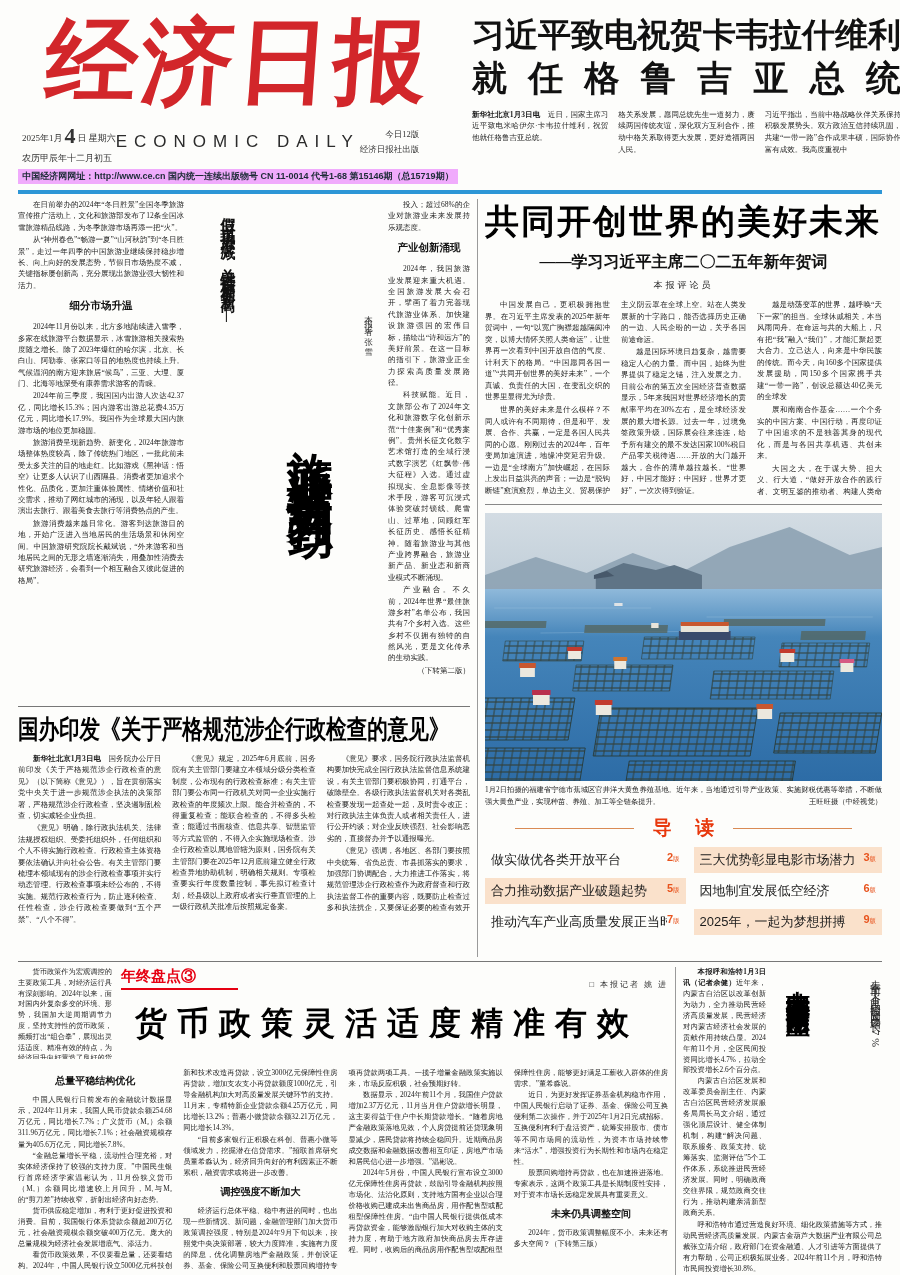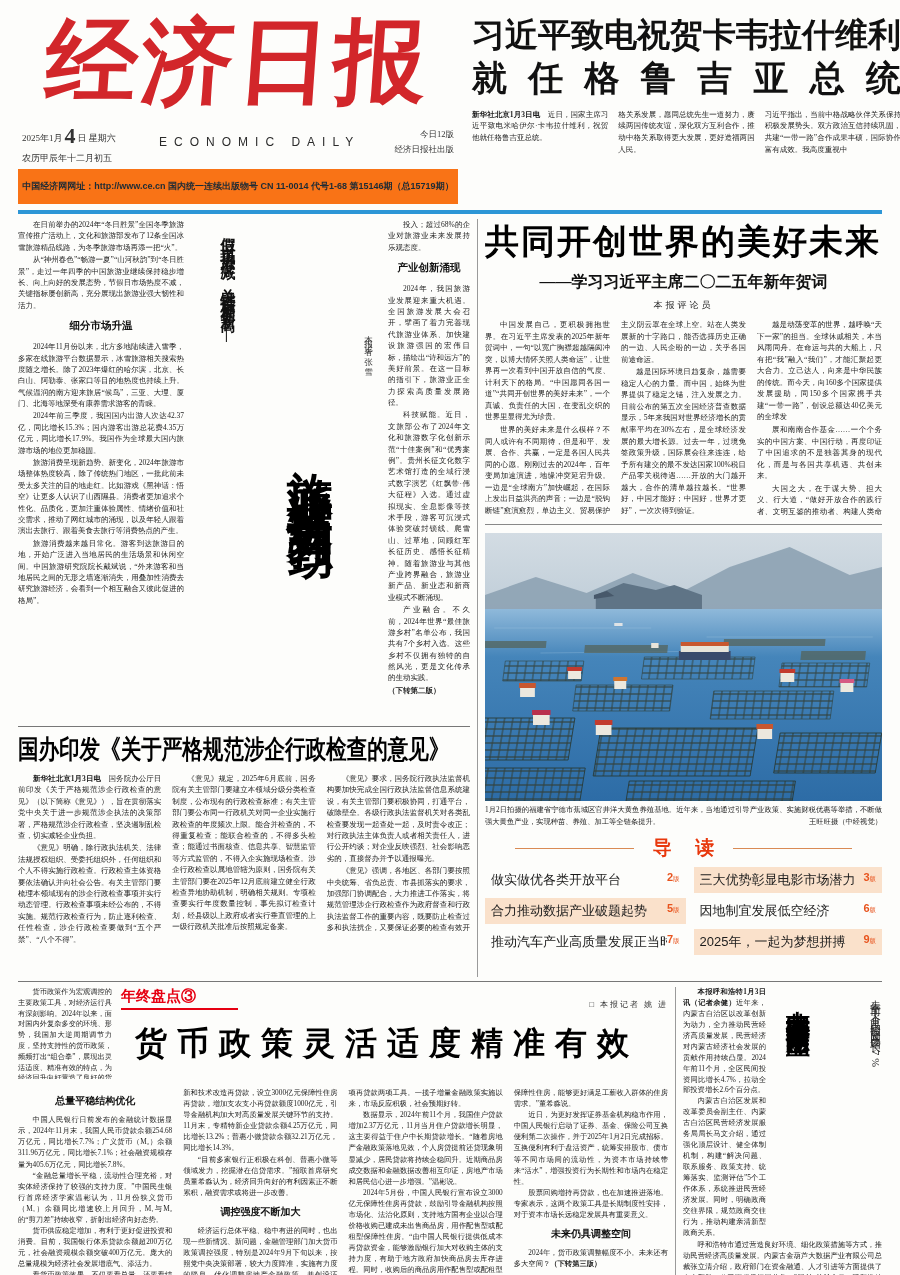--- a/index.html
+++ b/index.html
@@ -3,26 +3,26 @@
 <meta charset="utf-8">
 <style>
   * { margin:0; padding:0; box-sizing:border-box; }
   html,body { width:900px; height:1275px; background:#fdfdfb; font-family:"Liberation Serif", serif; color:#1c1c1c; overflow:hidden; }
   .page { width:900px; height:1275px; padding:8px 18px 0 18px; position:relative; }
 
   
   .masthead { display:flex; gap:14px; }
   .mh-left { width:440px; flex:none; }
   .logo { font-size:92px; line-height:1.18; font-weight:bold; color:#d2262a; text-align:center; font-family:"Liberation Serif",serif; letter-spacing:4px; transform:skewX(-4deg); }
-  .mh-info { display:flex; align-items:center; justify-content:space-between; margin-top:2px; padding:0 4px; }
+  .mh-info { display:flex; align-items:center; justify-content:flex-start; margin-top:2px; padding:0 4px; }
   .mh-date { font-size:9px; color:#333; line-height:1.5; }
   .mh-date .big4 { font-size:22px; font-weight:bold; vertical-align:-2px; padding:0 2px; }
-  .mh-en { font-family:"Liberation Sans",sans-serif; font-size:12px; letter-spacing:7px; color:#2b2b2b; font-weight:500;margin-left:9px; }
+  .mh-en { font-family:"Liberation Sans",sans-serif; font-size:17px; letter-spacing:7px; color:#2b2b2b; font-weight:500; }
   .mh-right { font-size:8.5px; color:#333; text-align:right; line-height:1.7; }
-  .info-bar { margin-top:4px; background:#f97316; color:#1c2b36; font-size:9px; font-weight:bold; text-align:center; padding:11px 0; font-family:"Liberation Sans",sans-serif; }
+  .info-bar { margin-top:4px; background:#f0abfc; color:#1c2b36; font-size:9px; font-weight:bold; text-align:center; padding:1px 0; font-family:"Liberation Sans",sans-serif; }
 
   .mh-story { flex:1; padding-top:6px; }
   .mh-h1 { font-family:"Liberation Sans",sans-serif; font-weight:bold; font-size:33px; line-height:1.25; color:#111; white-space:nowrap; }
   .mh-h2 { font-family:"Liberation Sans",sans-serif; font-weight:bold; font-size:35px; line-height:1.3; color:#111; text-align:justify; text-align-last:justify; }
   .mh-cols { display:flex; gap:10px; margin-top:8px; }
   .mh-cols p { flex:1; font-size:7.5px; line-height:1.55; text-align:justify; }
   .blue-rule { height:4px; background:#2d96d6; margin-top:6px; }
 
   
   .main { display:flex; gap:7px; margin-top:5px; height:758px; }
@@ -33,21 +33,21 @@
   
   .tourism { display:flex; gap:13px; height:502px; overflow:hidden; }
   .t-col { font-size:7.5px; line-height:1.52; text-align:justify; overflow:hidden; }
   .t-col p, .body-text p { text-indent:2em; margin-bottom:1px; }
   .t-c1 { width:166px; flex:none; }
   .t-c2 { flex:1; min-width:0; }
   .subhead { font-family:"Liberation Sans",sans-serif; font-weight:bold; font-size:10.5px; text-align:center; text-indent:0 !important; margin:7px 0; color:#111; }
   .v-sub { width:40px; flex:none; writing-mode:vertical-rl; font-size:15px; font-weight:bold; letter-spacing:4px; padding-top:6px; color:#111; }
   .v-head { width:92px; flex:none; writing-mode:vertical-rl; font-family:"Liberation Sans",sans-serif; font-weight:bold; font-size:46px; letter-spacing:8px; color:#000; text-align:center; }
   .v-rep { width:20px; flex:none; writing-mode:vertical-rl; font-size:8.5px; letter-spacing:4px; padding-top:110px; color:#333; }
-  .turn { text-align:left; text-indent:0 !important;font-weight:bold; }
+  .turn { text-align:right; text-indent:0 !important; }
 
   .hrule { height:1px; background:#777; margin:5px 0; }
 
   
   .insp-head { font-weight:bold; font-size:26px; white-space:nowrap; transform:scaleX(0.79); transform-origin:left center; color:#000; margin:2px 0 6px 0; }
   .insp-cols { column-count:3; column-gap:11px; font-size:7.5px; line-height:1.52; text-align:justify; height:178px; overflow:hidden; }
 
   
   .ed-h1 { font-family:"Liberation Sans",sans-serif; font-weight:bold; font-size:34px; text-align:left; letter-spacing:2px; color:#000; }
   .ed-h2 { font-size:16px; font-weight:bold; text-align:center; margin-top:7px; color:#111; }

